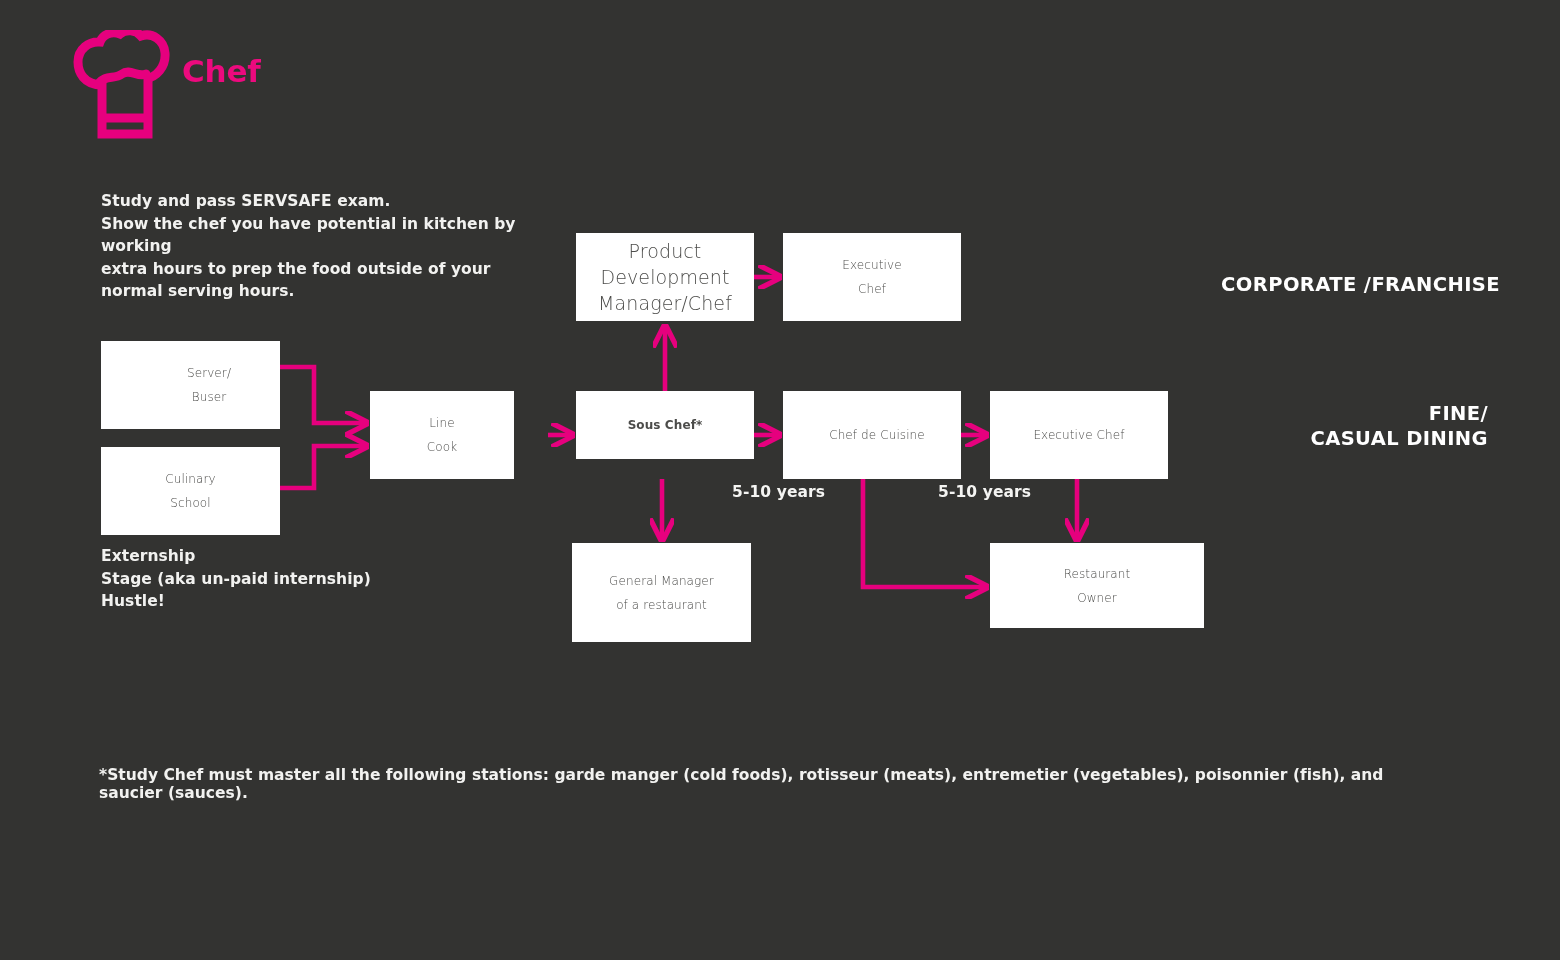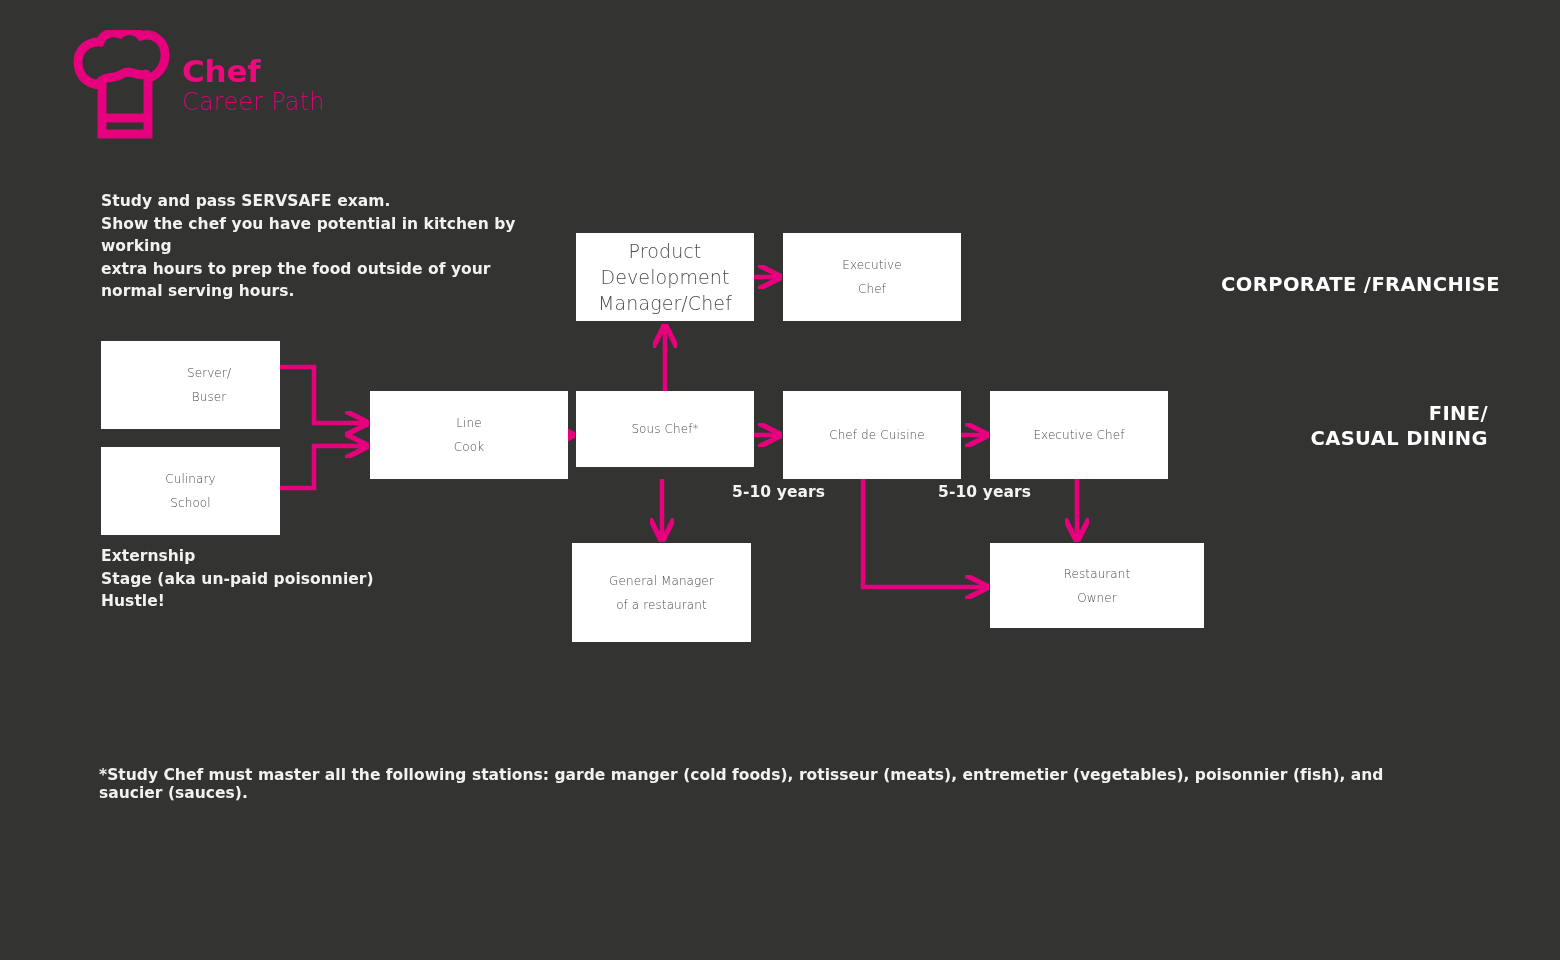--- a/index.html
+++ b/index.html
@@ -103,22 +103,22 @@
     font-weight: 300;
     line-height: 24px;
     white-space: pre-line;
     letter-spacing: 0.1px;
     box-sizing: border-box;
     padding: 2px 6px;
   }
 
   #node-server        { left: 101px; top: 341px; width: 179px; height: 88px; padding-left: 43px; }
   #node-culinary      { left: 101px; top: 447px; width: 179px; height: 88px; }
-  #node-linecook      { left: 370px; top: 391px; width: 198px; height: 88px; }
-  #node-souschef      { left: 576px; top: 391px; width: 178px; height: 76px; }
+  #node-linecook      { left: 370px; top: 391px; width: 144px; height: 88px; }
+  #node-souschef      { left: 576px; top: 391px; width: 178px; height: 68px; font-weight: bold; }
   #node-product       { left: 576px; top: 233px; width: 178px; height: 88px; font-size: 19px; line-height: 26px; }
   #node-execchef-top  { left: 783px; top: 233px; width: 178px; height: 88px; }
   #node-chefdecuisine { left: 783px; top: 391px; width: 178px; height: 88px; padding-left: 16px; }
   #node-execchef-mid  { left: 990px; top: 391px; width: 178px; height: 88px; }
   #node-gm            { left: 572px; top: 543px; width: 179px; height: 99px; }
   #node-owner         { left: 990px; top: 543px; width: 214px; height: 85px; }
 
   
   .duration {
     position: absolute;
@@ -149,30 +149,29 @@
       <g fill="none" stroke="#E6007E" stroke-width="9">
         <path d="M30 55 C12 55 6 42 6 32 C6 19 17 11 28 12 C31 4 40 1 48 4 C54 -1 64 0 69 6 C80 2 92 10 93 23 C94 36 85 48 72 49"></path>
         <path d="M30 52 L30 104 L76 104 L76 48"></path>
         <path d="M30 88 L76 88"></path>
       </g>
       <path d="M26 54 C34 44 42 50 50 44 C58 38 66 48 74 44" fill="none" stroke="#E6007E" stroke-width="9" stroke-linecap="round"></path>
     </svg>
   </span>
   <div id="logo-text">
     <div id="logo-title">Chef</div>
-    <div id="logo-subtitle">Career Path</div>
   </div>
 </div>
 
 <div class="note" id="note-top">Study and pass SERVSAFE exam.
 Show the chef you have potential in kitchen by working
 extra hours to prep the food outside of your
 normal serving hours.</div>
 <div class="note" id="note-bottom">Externship
-Stage (aka un-paid poisonnier)
+Stage (aka un-paid internship)
 Hustle!</div>
 <div id="footnote">*Study Chef must master all the following stations: garde manger (cold foods), rotisseur (meats), entremetier (vegetables), poisonnier (fish), and saucier (sauces).</div>
 
 <div class="category-label" id="label-corporate">CORPORATE /FRANCHISE</div>
 <div class="category-label" id="label-fine">FINE/
 CASUAL DINING</div>
 
 <svg id="connectors" viewBox="0 0 1560 960" xmlns="http://www.w3.org/2000/svg">
   <defs>
     <marker id="arrow" viewBox="0 0 10 10" refX="8.6" refY="5" markerWidth="5.2" markerHeight="5.2" orient="auto-start-reverse">

